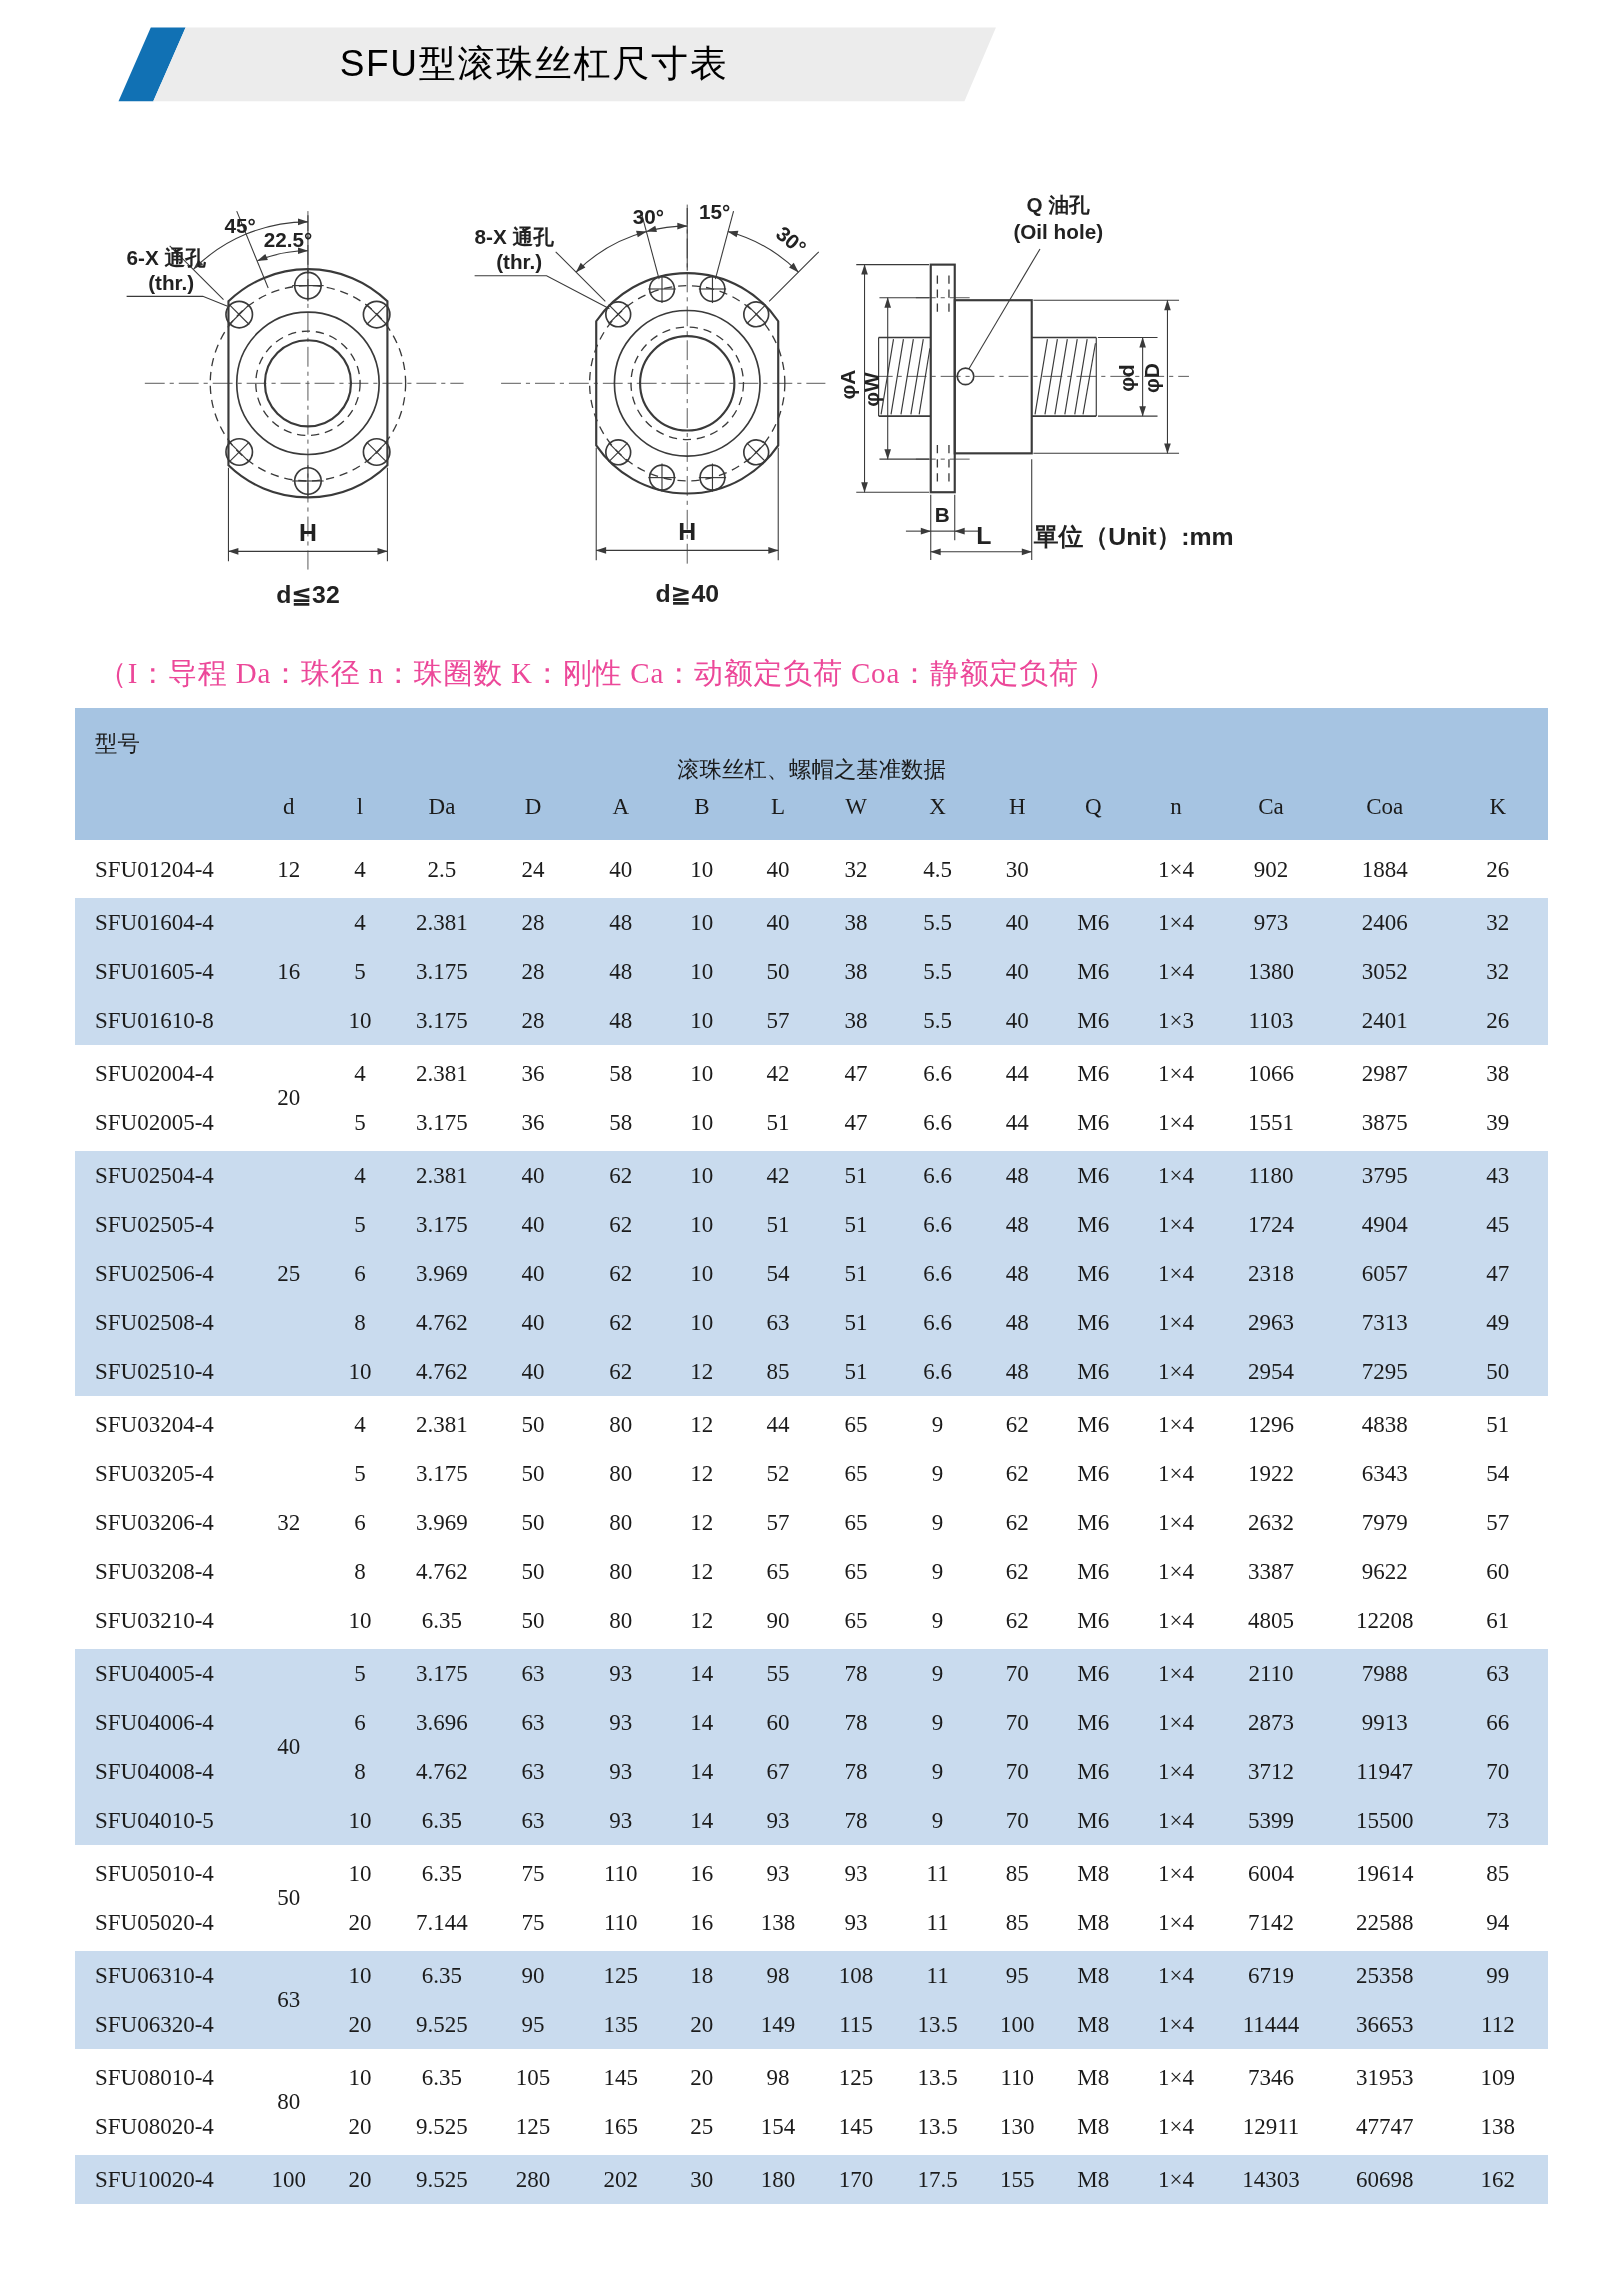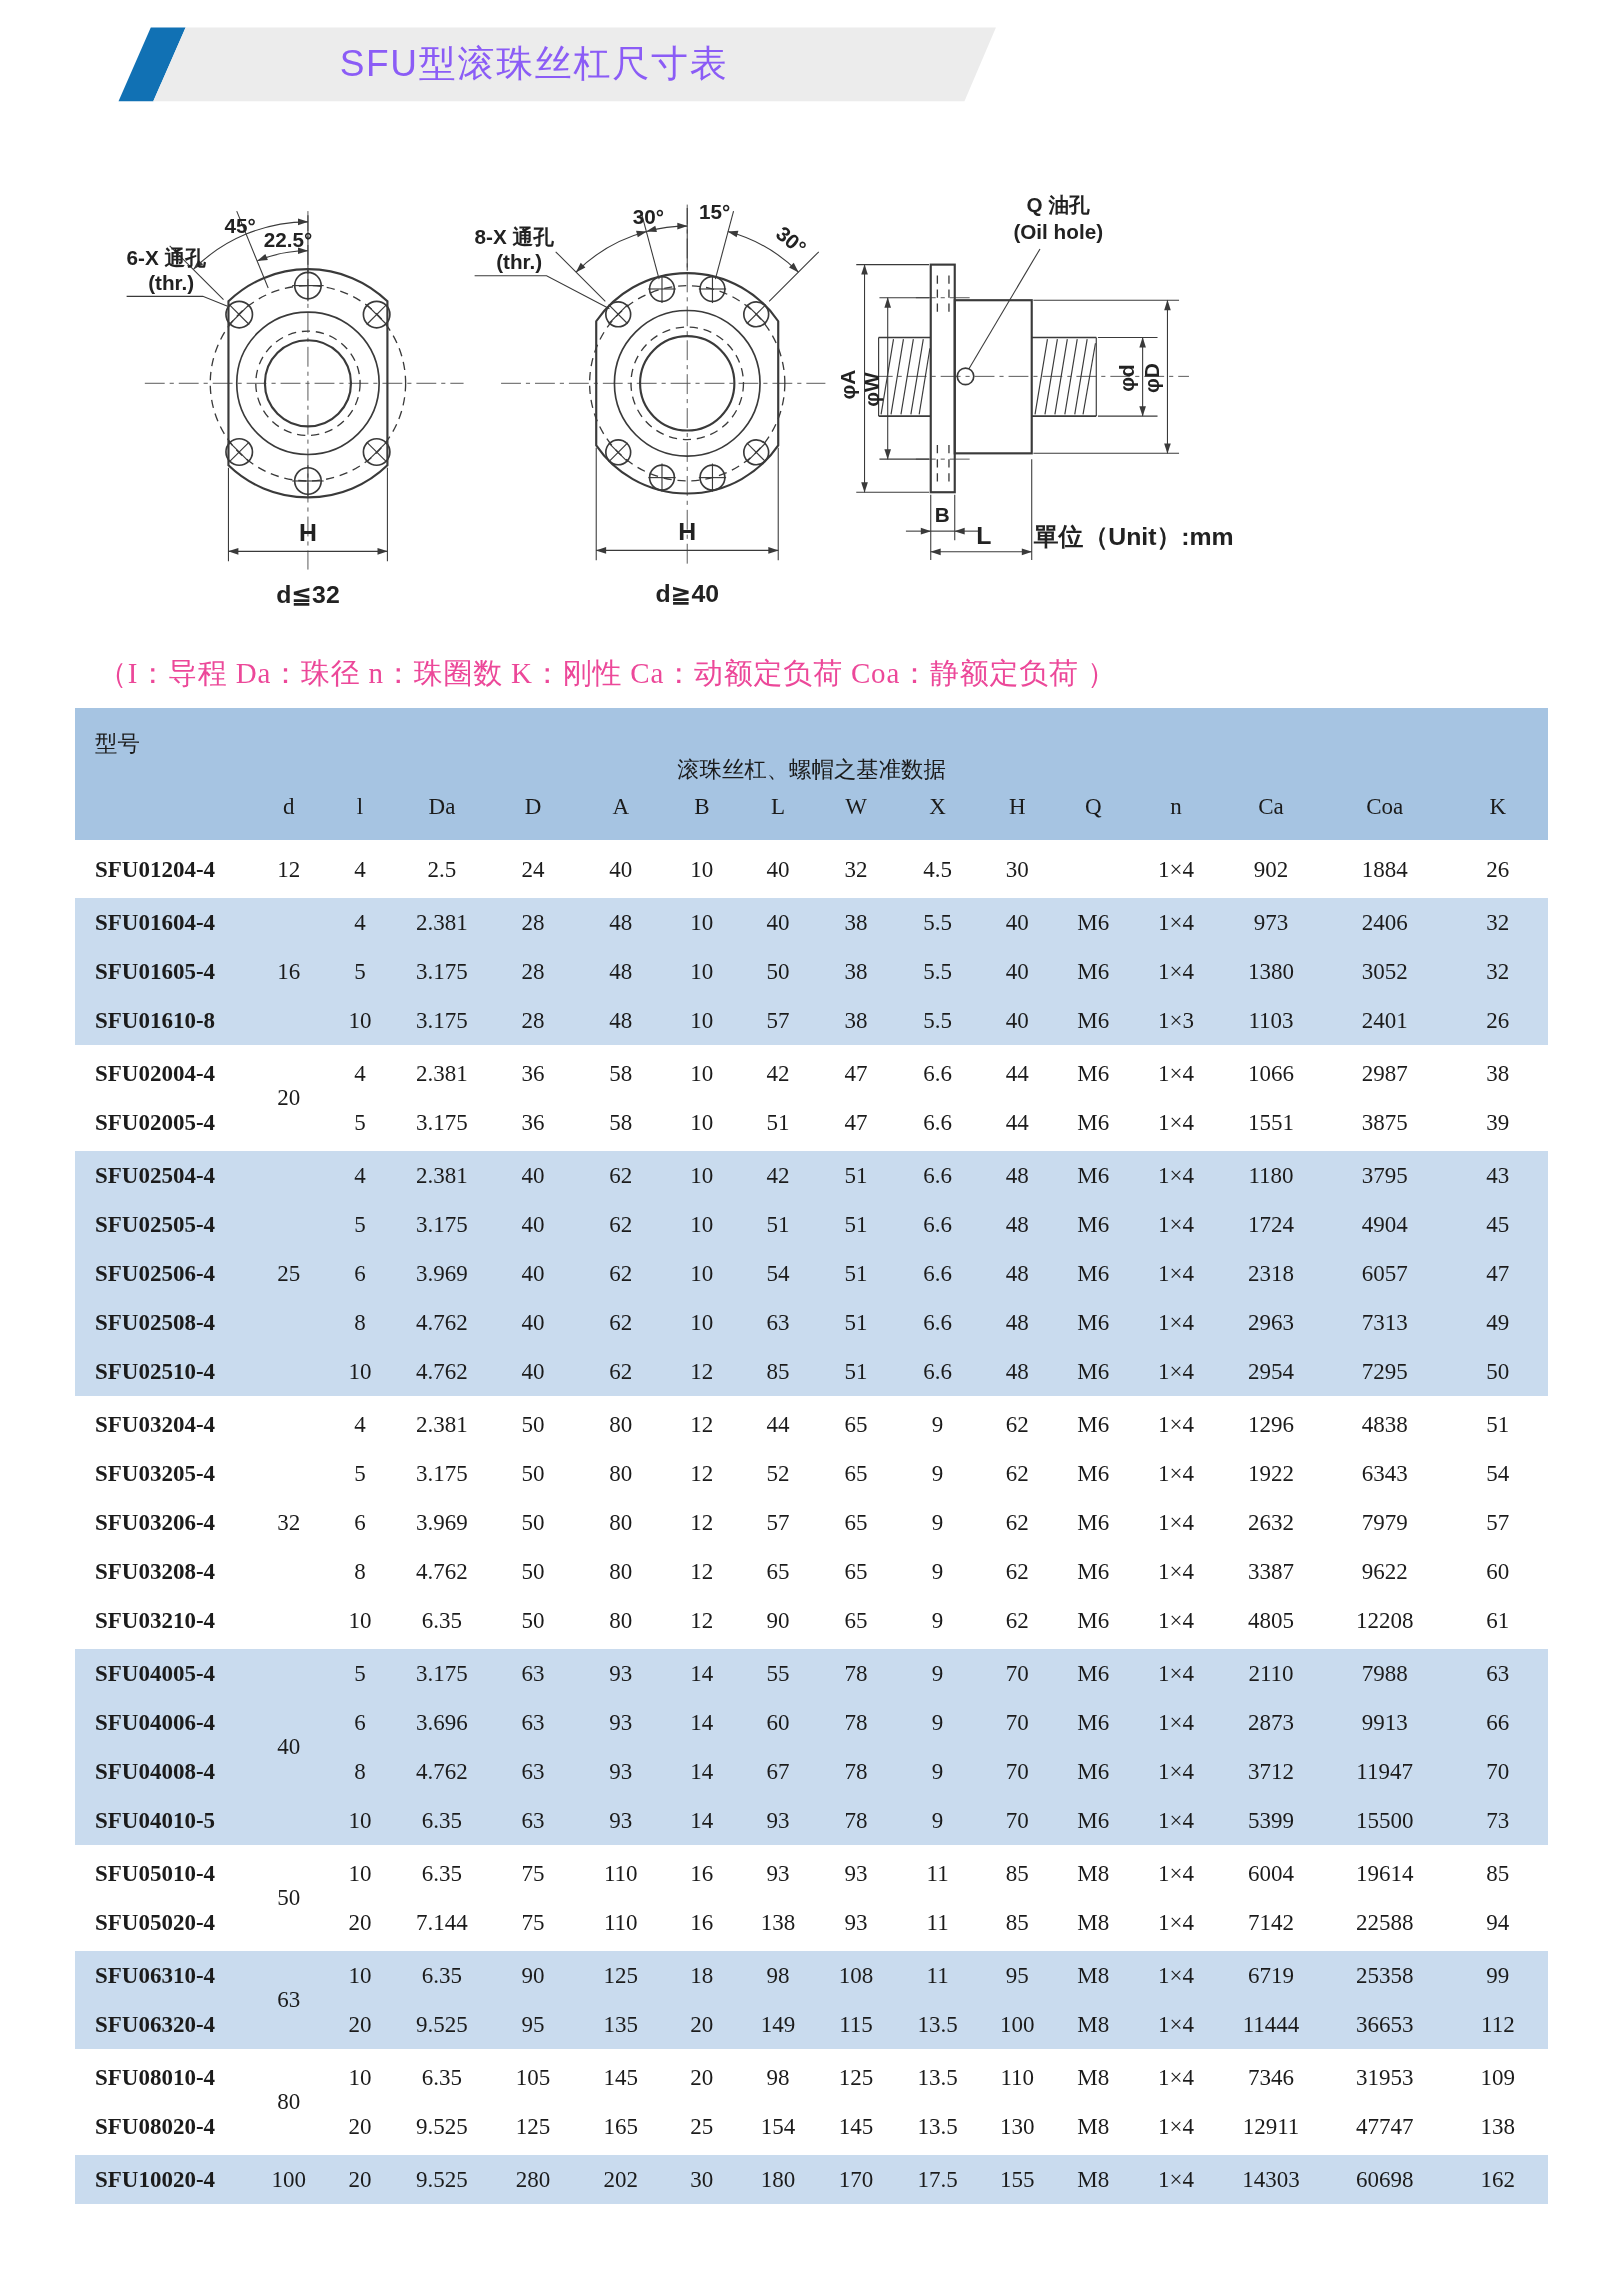--- a/index.html
+++ b/index.html
@@ -7,21 +7,21 @@
     width:1622px;height:2295px;position:relative;background:#ffffff;
     font-family:"Liberation Serif","DejaVu Serif",serif;color:#1b1b1b;
     overflow:hidden;
   }
   
   .header-svg{position:absolute;left:0;top:0;}
   .page-title{
     position:absolute;left:186px;top:27px;width:696px;height:74px;
     line-height:74px;text-align:center;
     font-family:"Liberation Sans","DejaVu Sans",sans-serif;
-    font-size:37px;color:#8b5cf6;letter-spacing:1.7px;white-space:nowrap;
+    font-size:37px;color:#000000;letter-spacing:1.7px;white-space:nowrap;
   }
   
   .note{
     position:absolute;left:98px;top:654px;font-size:29px;color:#ec4899;
     white-space:nowrap;letter-spacing:0.8px;
   }
   
   .drawing{position:absolute;}
   #dwg1{left:120px;top:182px;}
   #dwg2{left:468px;top:178px;}
@@ -44,21 +44,21 @@
   thead th{font-weight:normal;padding:0;}
   tr.h1 th{height:66px;}
   tr.h2 th{height:66px;text-align:center;vertical-align:middle;font-size:23px;}
   .h1wrap{position:relative;width:100%;height:66px;line-height:71px;font-size:22.4px;}
   .model-h{position:absolute;left:20px;top:0;}
   .data-h{position:absolute;left:50%;transform:translateX(-50%);top:0;white-space:nowrap;margin-top:26px;}
   tbody{border-top:4.1px solid #ffffff;}
   tbody.plain{background:#ffffff;}
   tbody.stripe{background:#c9dbee;}
   td{height:49px;text-align:center;vertical-align:middle;padding:0;}
-  td.model{text-align:left;padding-left:20px;white-space:nowrap;font-weight:bold;}
+  td.model{text-align:left;padding-left:20px;white-space:nowrap;}
   td.dcell{text-align:center;}
 </style>
 </head>
 <body>
 
 <svg class="header-svg" width="1044" height="112" viewBox="0 0 1260 135">
   <polygon points="182,33 224,33 185,122 143,122" fill="#1171b4"></polygon>
   <polygon points="224,33 1202,33 1164,122 185,122" fill="#ececec"></polygon>
 </svg>
 <div class="page-title">SFU型滚珠丝杠尺寸表</div>

